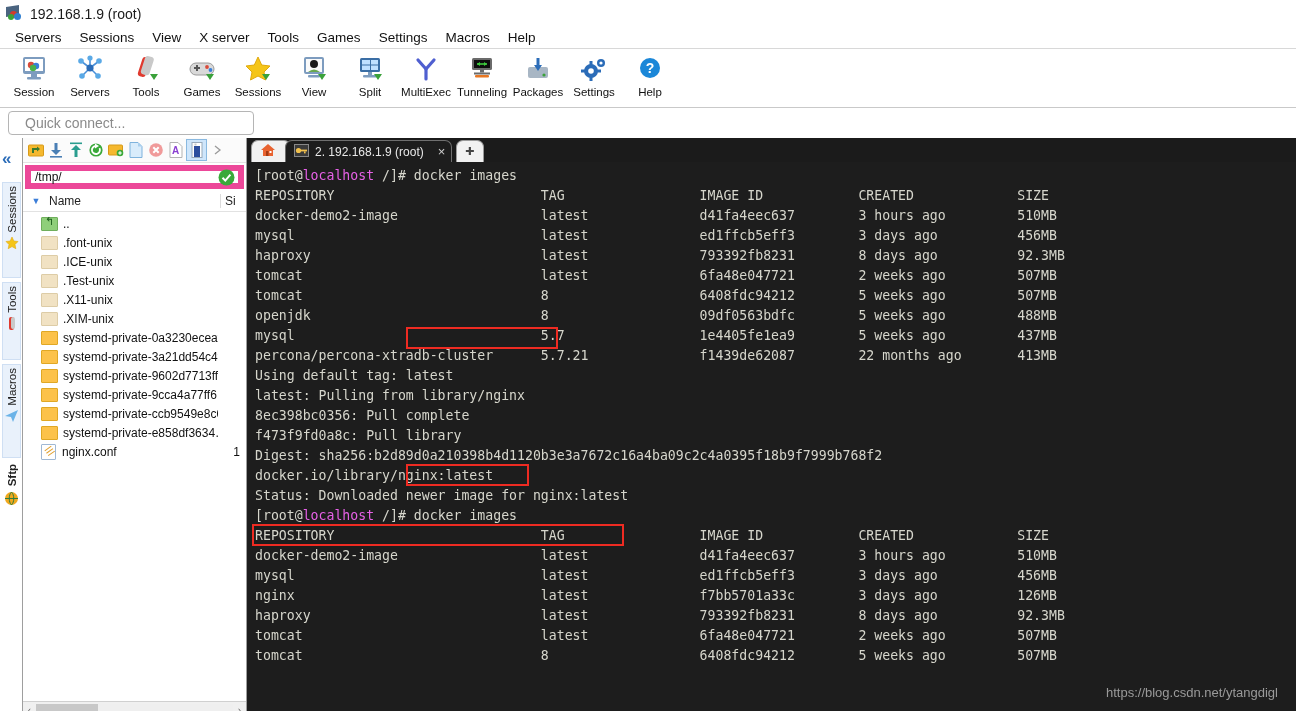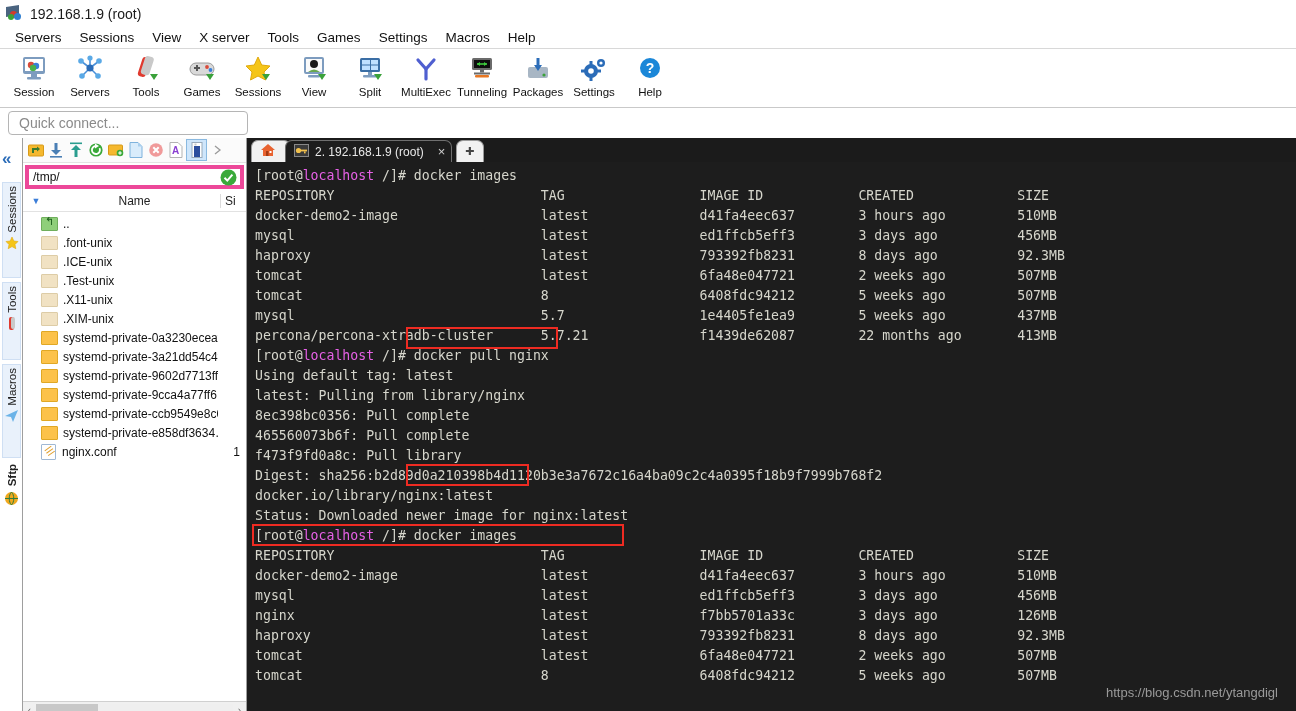--- a/index.html
+++ b/index.html
@@ -24,46 +24,46 @@
 
   
   .toolbar{height:58px;display:flex;align-items:flex-start;padding-left:6px;border-bottom:1px solid #c9c9c9;background:#fff;}
   .tbtn{width:56px;display:flex;flex-direction:column;align-items:center;padding-top:4px;cursor:default;}
   .tbtn .gl{height:32px;display:flex;align-items:center;justify-content:center;}
   .tbtn .lb{font-size:11.5px;color:#111;margin-top:1px;white-space:nowrap;}
 
   
   .qcrow{height:30px;display:flex;align-items:center;background:#fff;}
   .qc{margin-left:8px;width:228px;height:22px;border:1px solid #b5b5b5;border-radius:4px;
-      display:flex;align-items:center;padding-left:10px;font-size:14px;color:#8a8a8a;background:#fff;}
+      display:flex;align-items:center;padding-left:16px;font-size:14px;color:#8a8a8a;background:#fff;}
 
   
   .body{display:flex;height:581px;}
 
   
   .rail{width:22px;background:#fff;position:relative;}
   .rail .chev{position:absolute;top:12px;left:2px;color:#2b6cb8;font-size:17px;font-weight:bold;line-height:1;}
   .railtab{position:absolute;left:2px;width:19px;background:#e9f1fb;border:1px solid #cfdff3;
            display:flex;flex-direction:column;align-items:center;justify-content:flex-start;padding-top:3px;box-sizing:border-box;}
   .railtab .vt{writing-mode:vertical-rl;transform:rotate(180deg);font-size:11.5px;color:#222;letter-spacing:0px;}
   .railtab .ic{margin-top:3px;font-size:13px;line-height:1;}
   .rail .sftp{position:absolute;left:2px;width:19px;display:flex;flex-direction:column;align-items:center;}
   .rail .sftp .vt{writing-mode:vertical-rl;transform:rotate(180deg);font-size:11.5px;color:#222;font-weight:bold;}
 
   
   .fpanel{width:225px;background:#fff;border-left:1px solid #9e9e9e;border-right:1px solid #9e9e9e;
           display:flex;flex-direction:column;box-sizing:border-box;}
   .fbar{height:24px;display:flex;align-items:center;background:#fbfbfb;border-bottom:1px solid #e3e3e3;padding-left:3px;gap:1px;}
   .fbar .fi{width:19px;height:20px;display:flex;align-items:center;justify-content:center;cursor:default;}
-  .pathrow{height:24px;display:flex;align-items:center;border:4px solid #ec4899;margin:2px 2px 0 2px;background:#fff;box-sizing:border-box;justify-content:center;}
+  .pathrow{height:24px;display:flex;align-items:center;border:6px solid #ec4899;margin:2px 2px 0 2px;background:#fff;box-sizing:border-box;justify-content:center;}
   .pathrow .pv{flex:1;font-size:12px;padding-left:4px;color:#111;}
   .pathrow .ok{width:20px;height:20px;margin-right:2px;display:flex;align-items:center;justify-content:center;}
   .hdrrow{height:20px;display:flex;align-items:center;border-bottom:1px solid #e2e2e2;font-size:12px;color:#222;padding-top:2px;}
   .hdrrow .sortc{width:26px;text-align:center;color:#3b7dd8;font-size:9px;}
-  .hdrrow .cname{flex:1;text-align:center;}
+  .hdrrow .cname{flex:1;}
   .hdrrow .csize{width:26px;border-left:1px solid #dcdcdc;padding-left:4px;box-sizing:border-box;}
   .flist{flex:1;overflow:hidden;padding-top:2px;}
   .frow{height:19px;display:flex;align-items:center;font-size:12px;color:#111;padding-left:24px;cursor:default;}
   .frow .nm{flex:1;white-space:nowrap;overflow:hidden;}
   .frow .sz{width:22px;text-align:right;padding-right:6px;}
   .fold{width:15px;height:12px;margin-right:5px;flex:none;position:relative;border-radius:1px;}
   .fold.cream{background:#f1e2c3;border:1px solid #ddcca6;}
   .fold.gold{background:#fcc24a;border:1px solid #e0a825;}
   .fold.up{background:#8fcf7a;border:1px solid #6fae5c;}
   .fold.up:after{content:"\21B0";position:absolute;left:3px;top:-3px;font-size:11px;color:#1c5e1c;}
@@ -534,27 +534,26 @@
 
     <div class="term">
       <div class="inner" id="term-inner">
           <div class="tline"><span class="c-prompt-br">[root@</span><span class="c-host">localhost</span><span class="c-prompt-br"> /]# docker images</span></div>
           <div class="tline">REPOSITORY                          TAG                 IMAGE ID            CREATED             SIZE</div>
           <div class="tline">docker-demo2-image                  latest              d41fa4eec637        3 hours ago         510MB</div>
           <div class="tline">mysql                               latest              ed1ffcb5eff3        3 days ago          456MB</div>
           <div class="tline">haproxy                             latest              793392fb8231        8 days ago          92.3MB</div>
           <div class="tline">tomcat                              latest              6fa48e047721        2 weeks ago         507MB</div>
           <div class="tline">tomcat                              8                   6408fdc94212        5 weeks ago         507MB</div>
+          <div class="tline">openjdk                             8                   09df0563bdfc        5 weeks ago         488MB</div>
           <div class="tline">mysql                               5.7                 1e4405fe1ea9        5 weeks ago         437MB</div>
           <div class="tline">percona/percona-xtradb-cluster      5.7.21              f1439de62087        22 months ago       413MB</div>
-          <div class="tline"><span class="c-prompt-br">[root@</span><span class="c-host">localhost</span><span class="c-prompt-br"> /]# docker pull nginx</span></div>
           <div class="tline">Using default tag: latest</div>
           <div class="tline">latest: Pulling from library/nginx</div>
           <div class="tline">8ec398bc0356: Pull complete</div>
-          <div class="tline">465560073b6f: Pull complete</div>
           <div class="tline">f473f9fd0a8c: Pull library</div>
           <div class="tline">Digest: sha256:b2d89d0a210398b4d1120b3e3a7672c16a4ba09c2c4a0395f18b9f7999b768f2</div>
           <div class="tline">docker.io/library/nginx:latest</div>
           <div class="tline">Status: Downloaded newer image for nginx:latest</div>
           <div class="tline"><span class="c-prompt-br">[root@</span><span class="c-host">localhost</span><span class="c-prompt-br"> /]# docker images</span></div>
           <div class="tline">REPOSITORY                          TAG                 IMAGE ID            CREATED             SIZE</div>
           <div class="tline">docker-demo2-image                  latest              d41fa4eec637        3 hours ago         510MB</div>
           <div class="tline">mysql                               latest              ed1ffcb5eff3        3 days ago          456MB</div>
           <div class="tline">nginx                               latest              f7bb5701a33c        3 days ago          126MB</div>
           <div class="tline">haproxy                             latest              793392fb8231        8 days ago          92.3MB</div>

